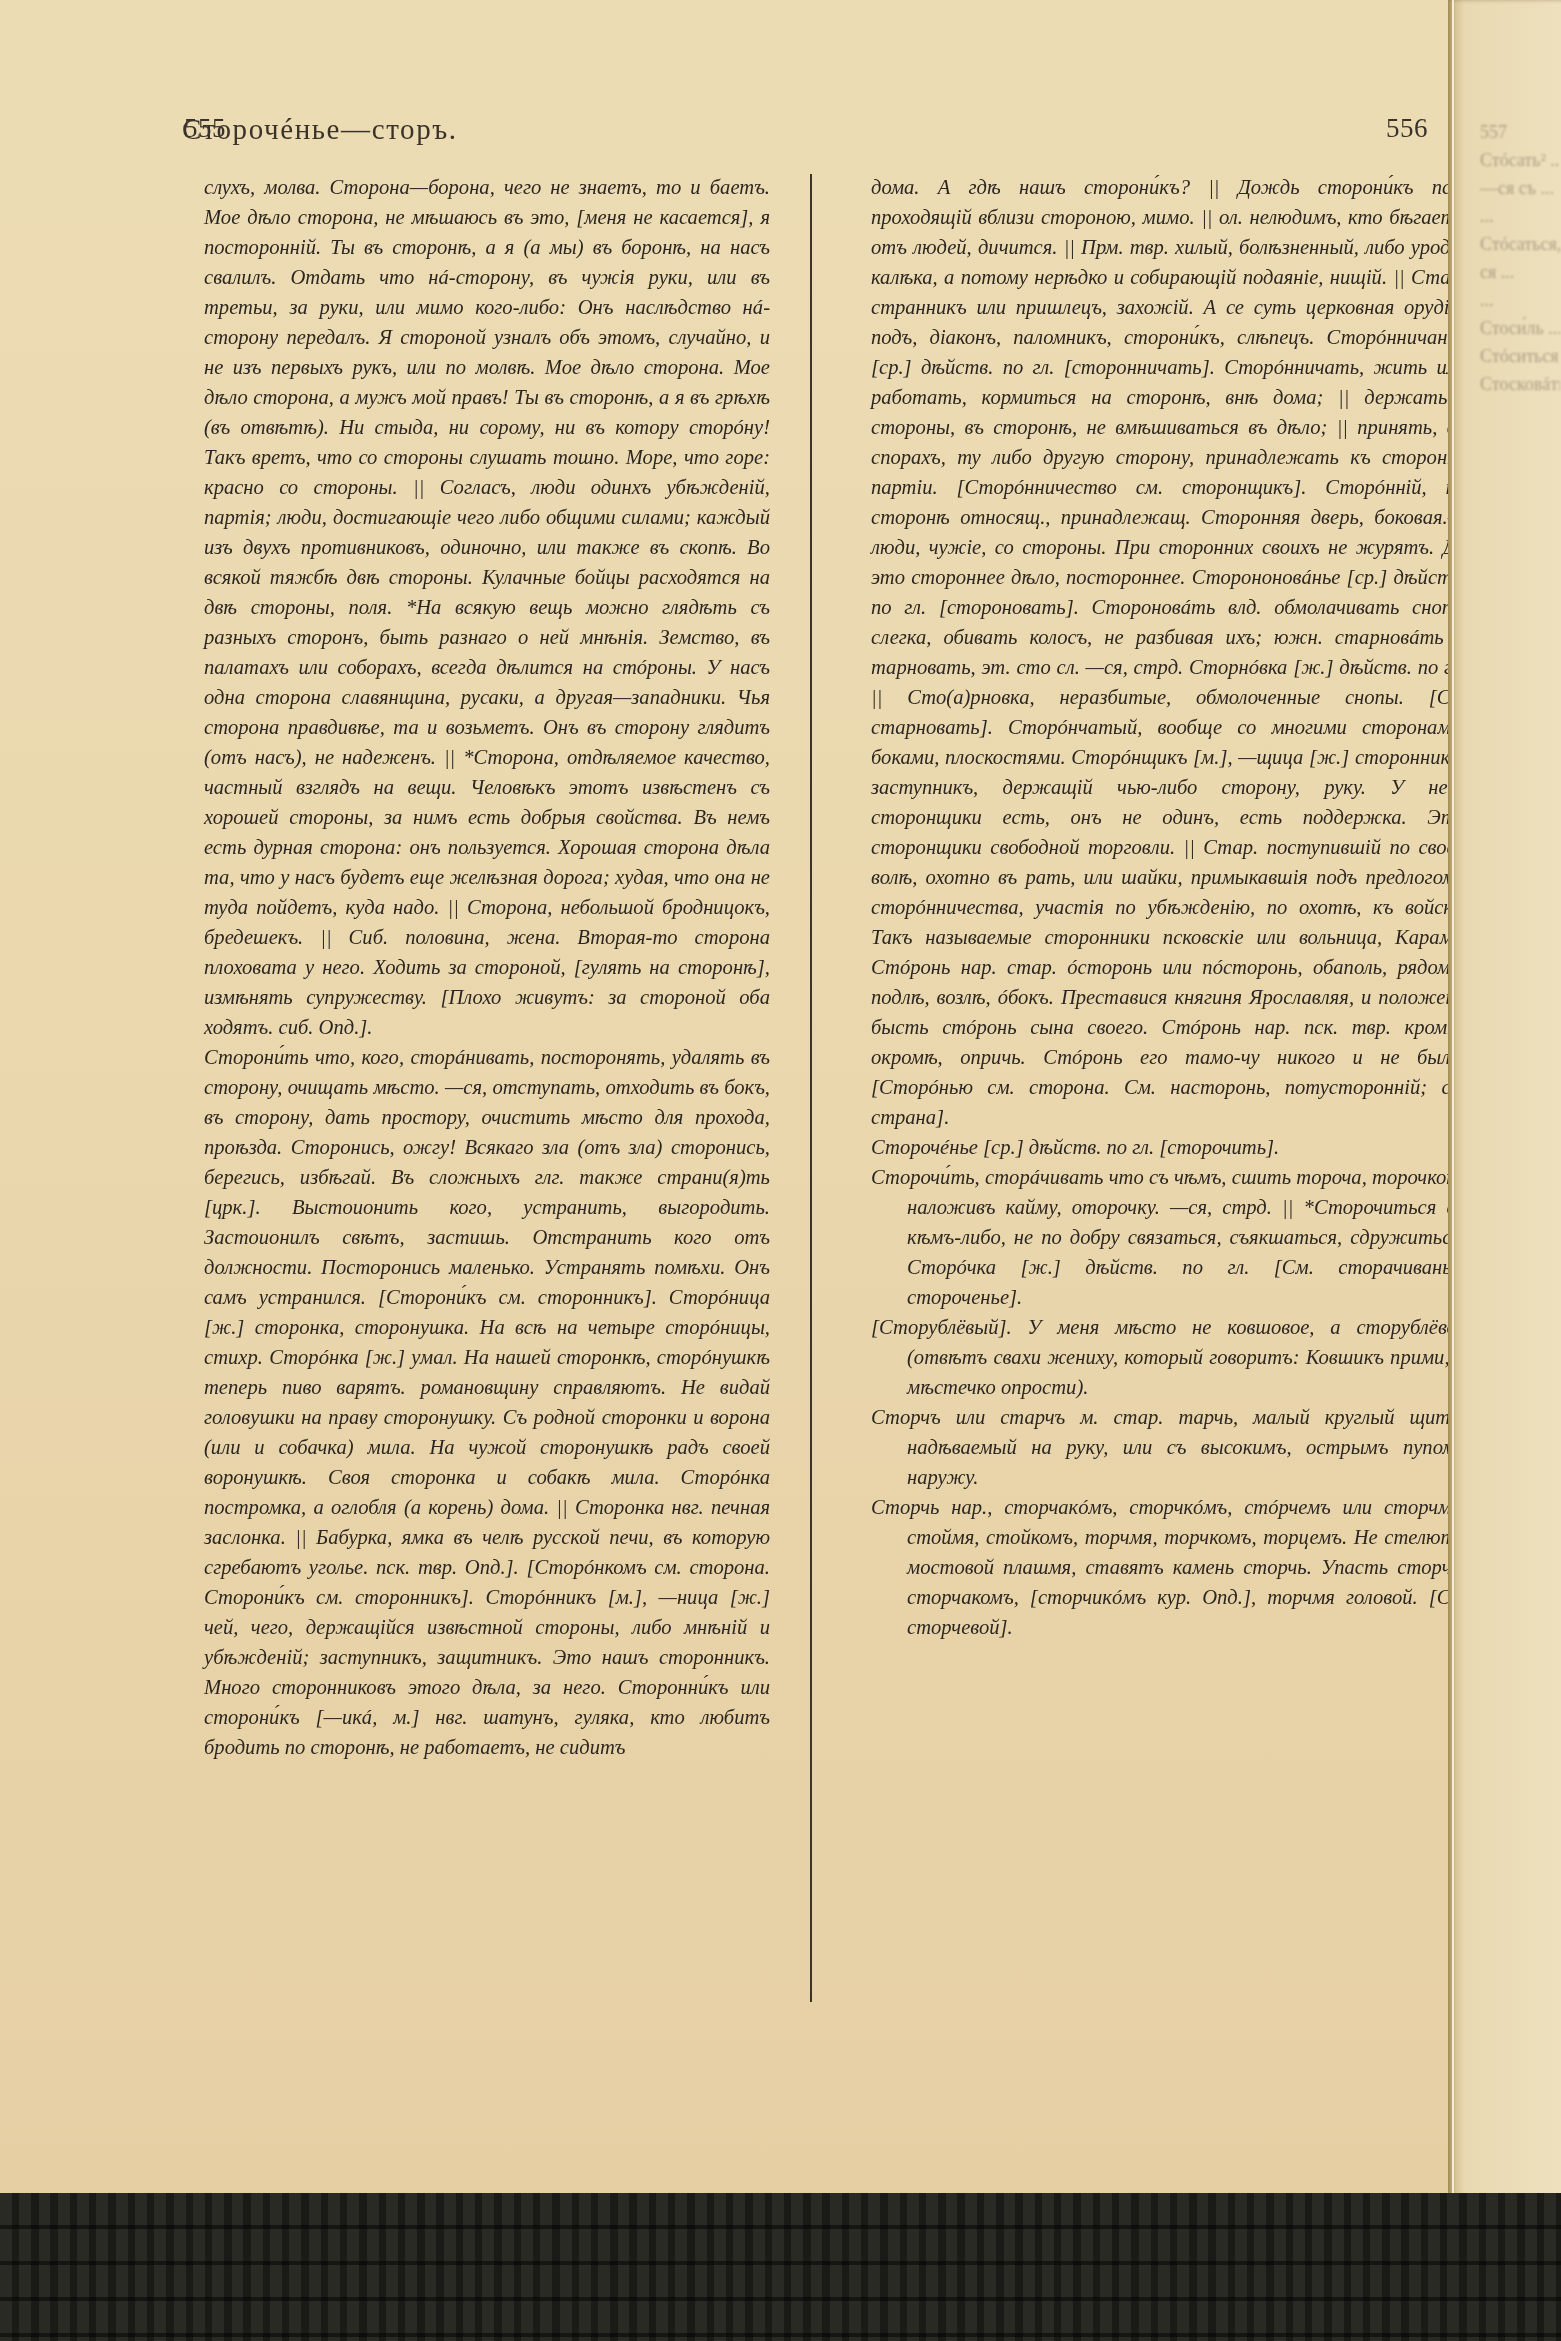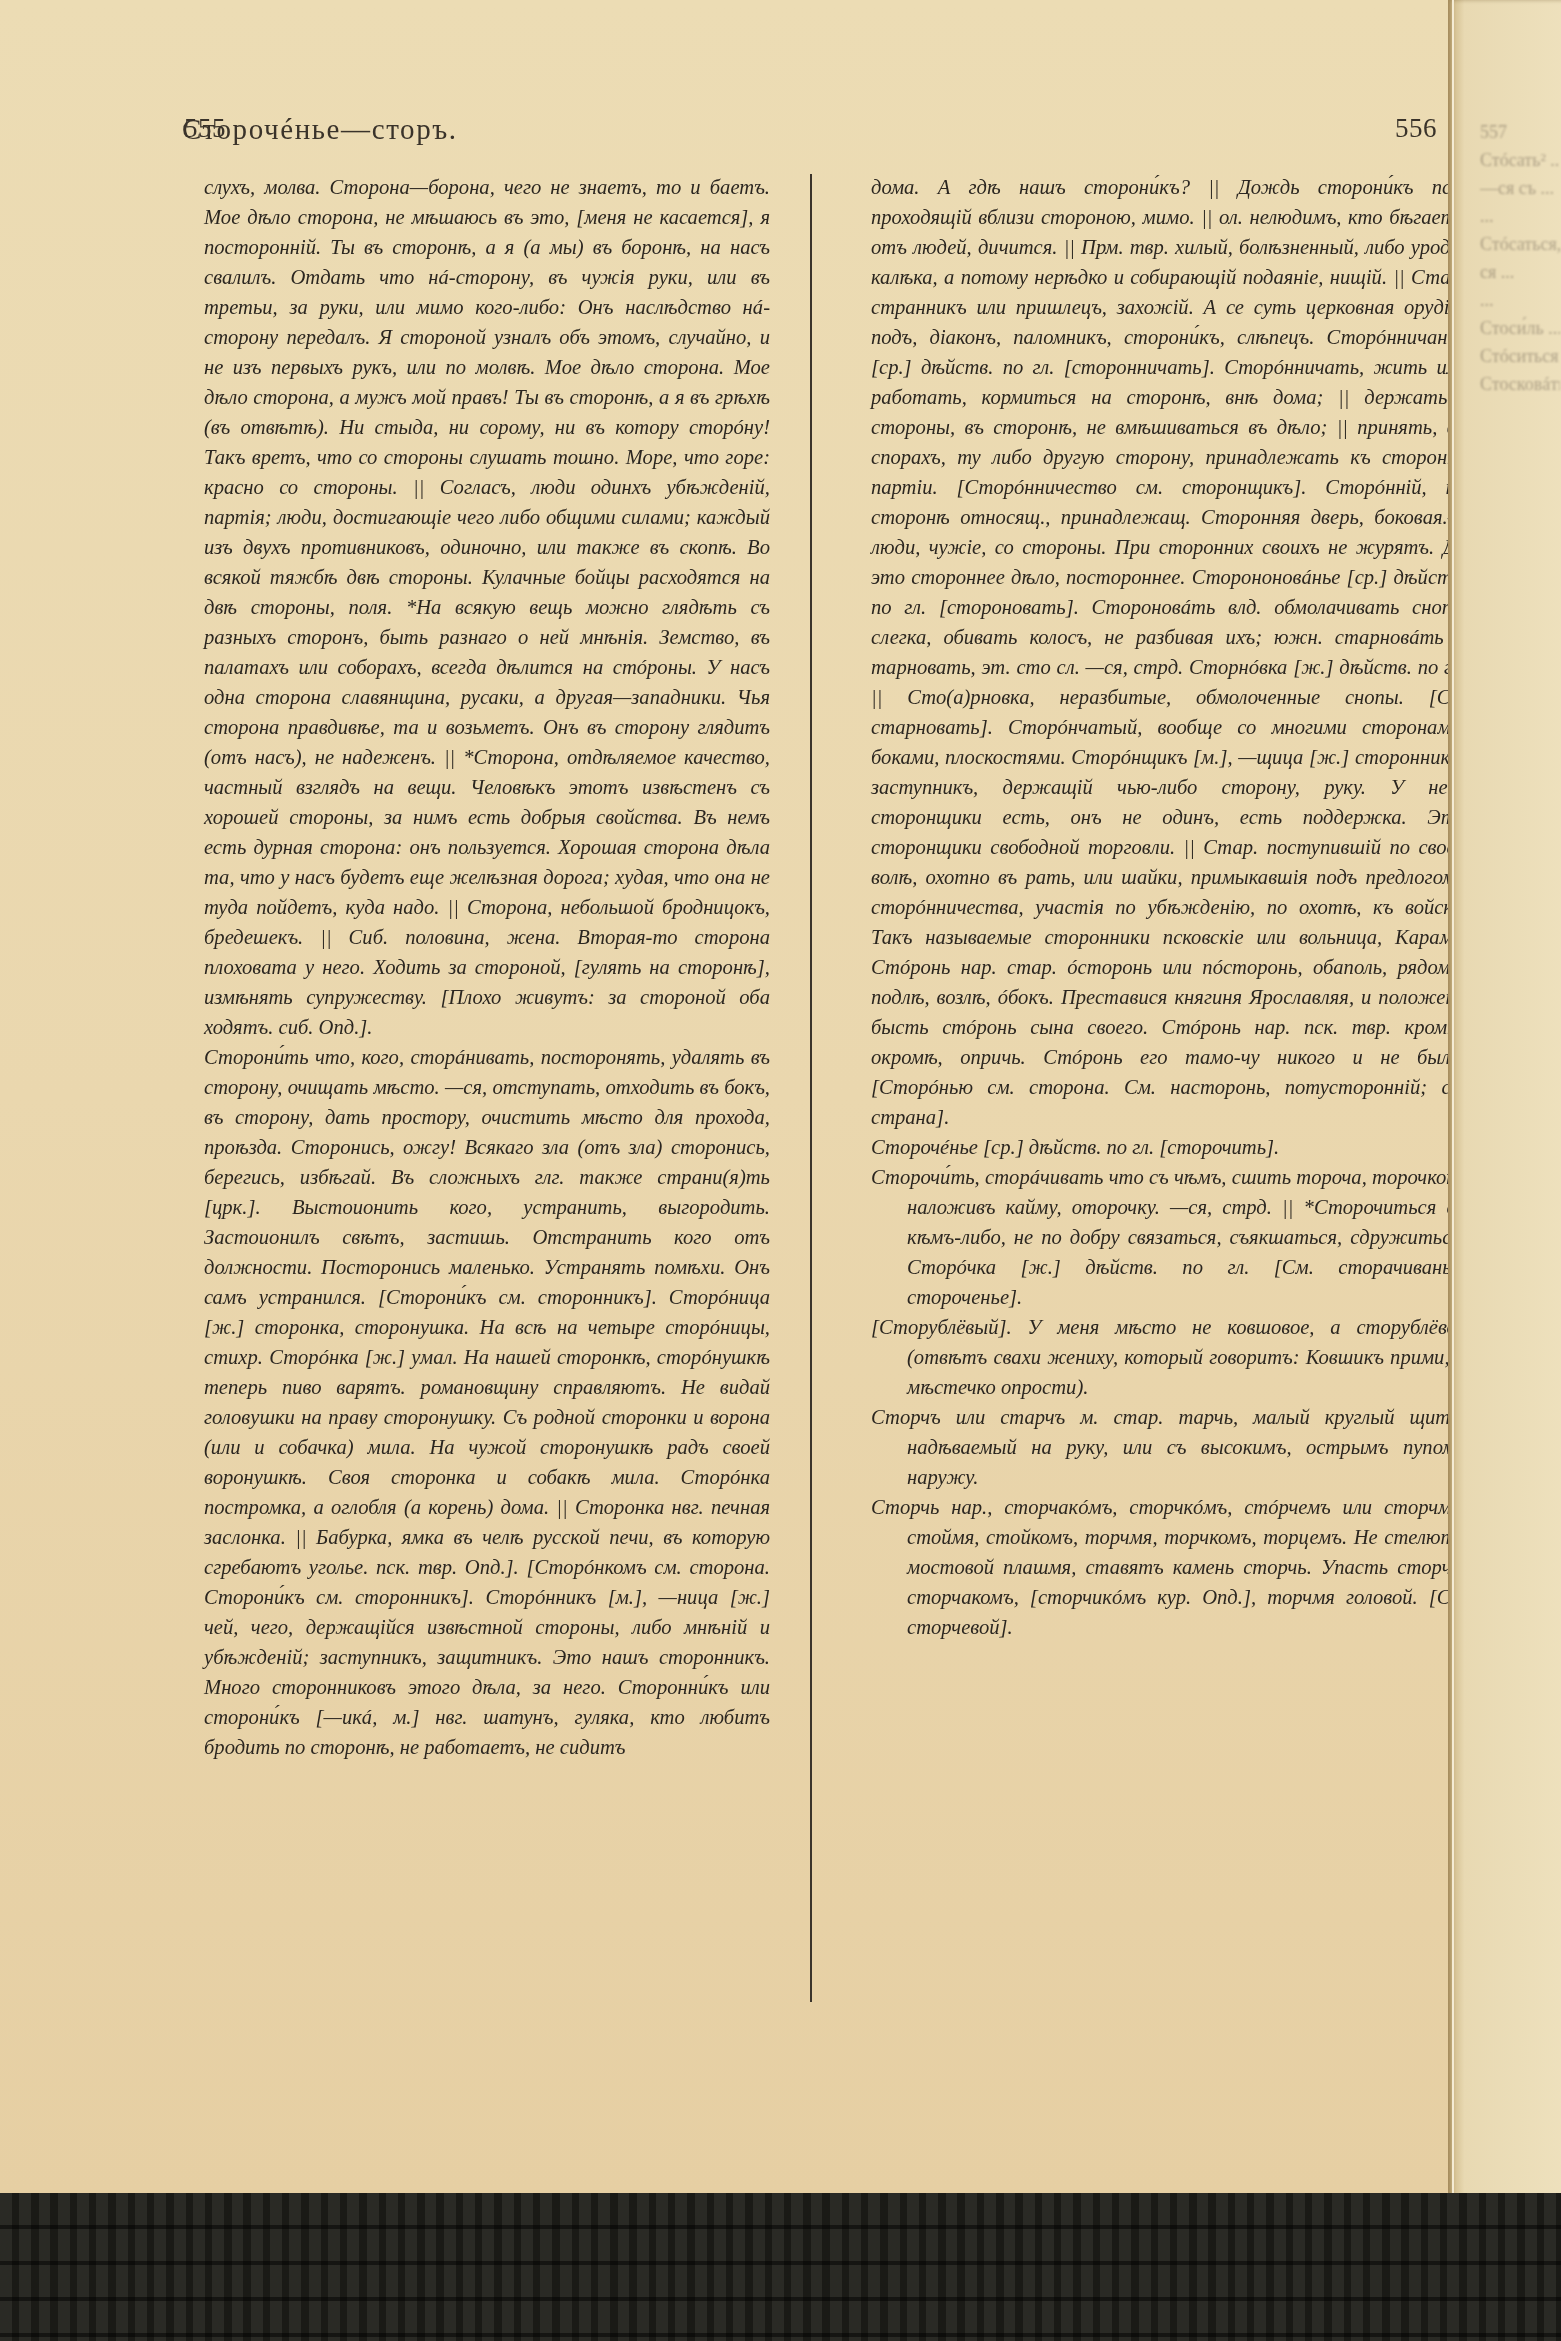--- a/index.html
+++ b/index.html
@@ -30,21 +30,21 @@
       repeating-linear-gradient(90deg, #2a2a25 0 11.8px, #1a1a16 11.8px 19.3px),
       #222;
   }
   .foam::after {
     content: ""; position: absolute; inset: 0;
     background: repeating-linear-gradient(180deg, rgba(0,0,0,0) 0 32px, rgba(0,0,0,0.5) 32px 36px);
   }
   .header { position: absolute; top: 113px; left: 182px; width: 1255px; height: 43px; }
   .pnum { position: absolute; top: 0; font-size: 27px; letter-spacing: 0.5px; color: #3a332a; }
   .pnum.left { left: 2.1px; }
-  .pnum.right { right: 0; }
+  .pnum.right { right: 9px; }
   .running-head { position: absolute; left: 0; right: 0; top: 0; text-align: left; font-size: 29px; letter-spacing: 1.6px; color: #3a332a; }
   .col {
     position: absolute; top: 172px; width: 566px;
     font-size: 20.6px; line-height: 30px; text-align: justify;
   }
   .col.left { left: 204px; }
   .col.right { left: 871px; width: 595px; }
   .divider { position: absolute; left: 810px; top: 174px; width: 1.6px; height: 1828px; background: #3b342b; }
   .col p { margin: 0; text-indent: 0; font-style: italic; }
   .col p.entry { padding-left: 36px; text-indent: -36px; }

